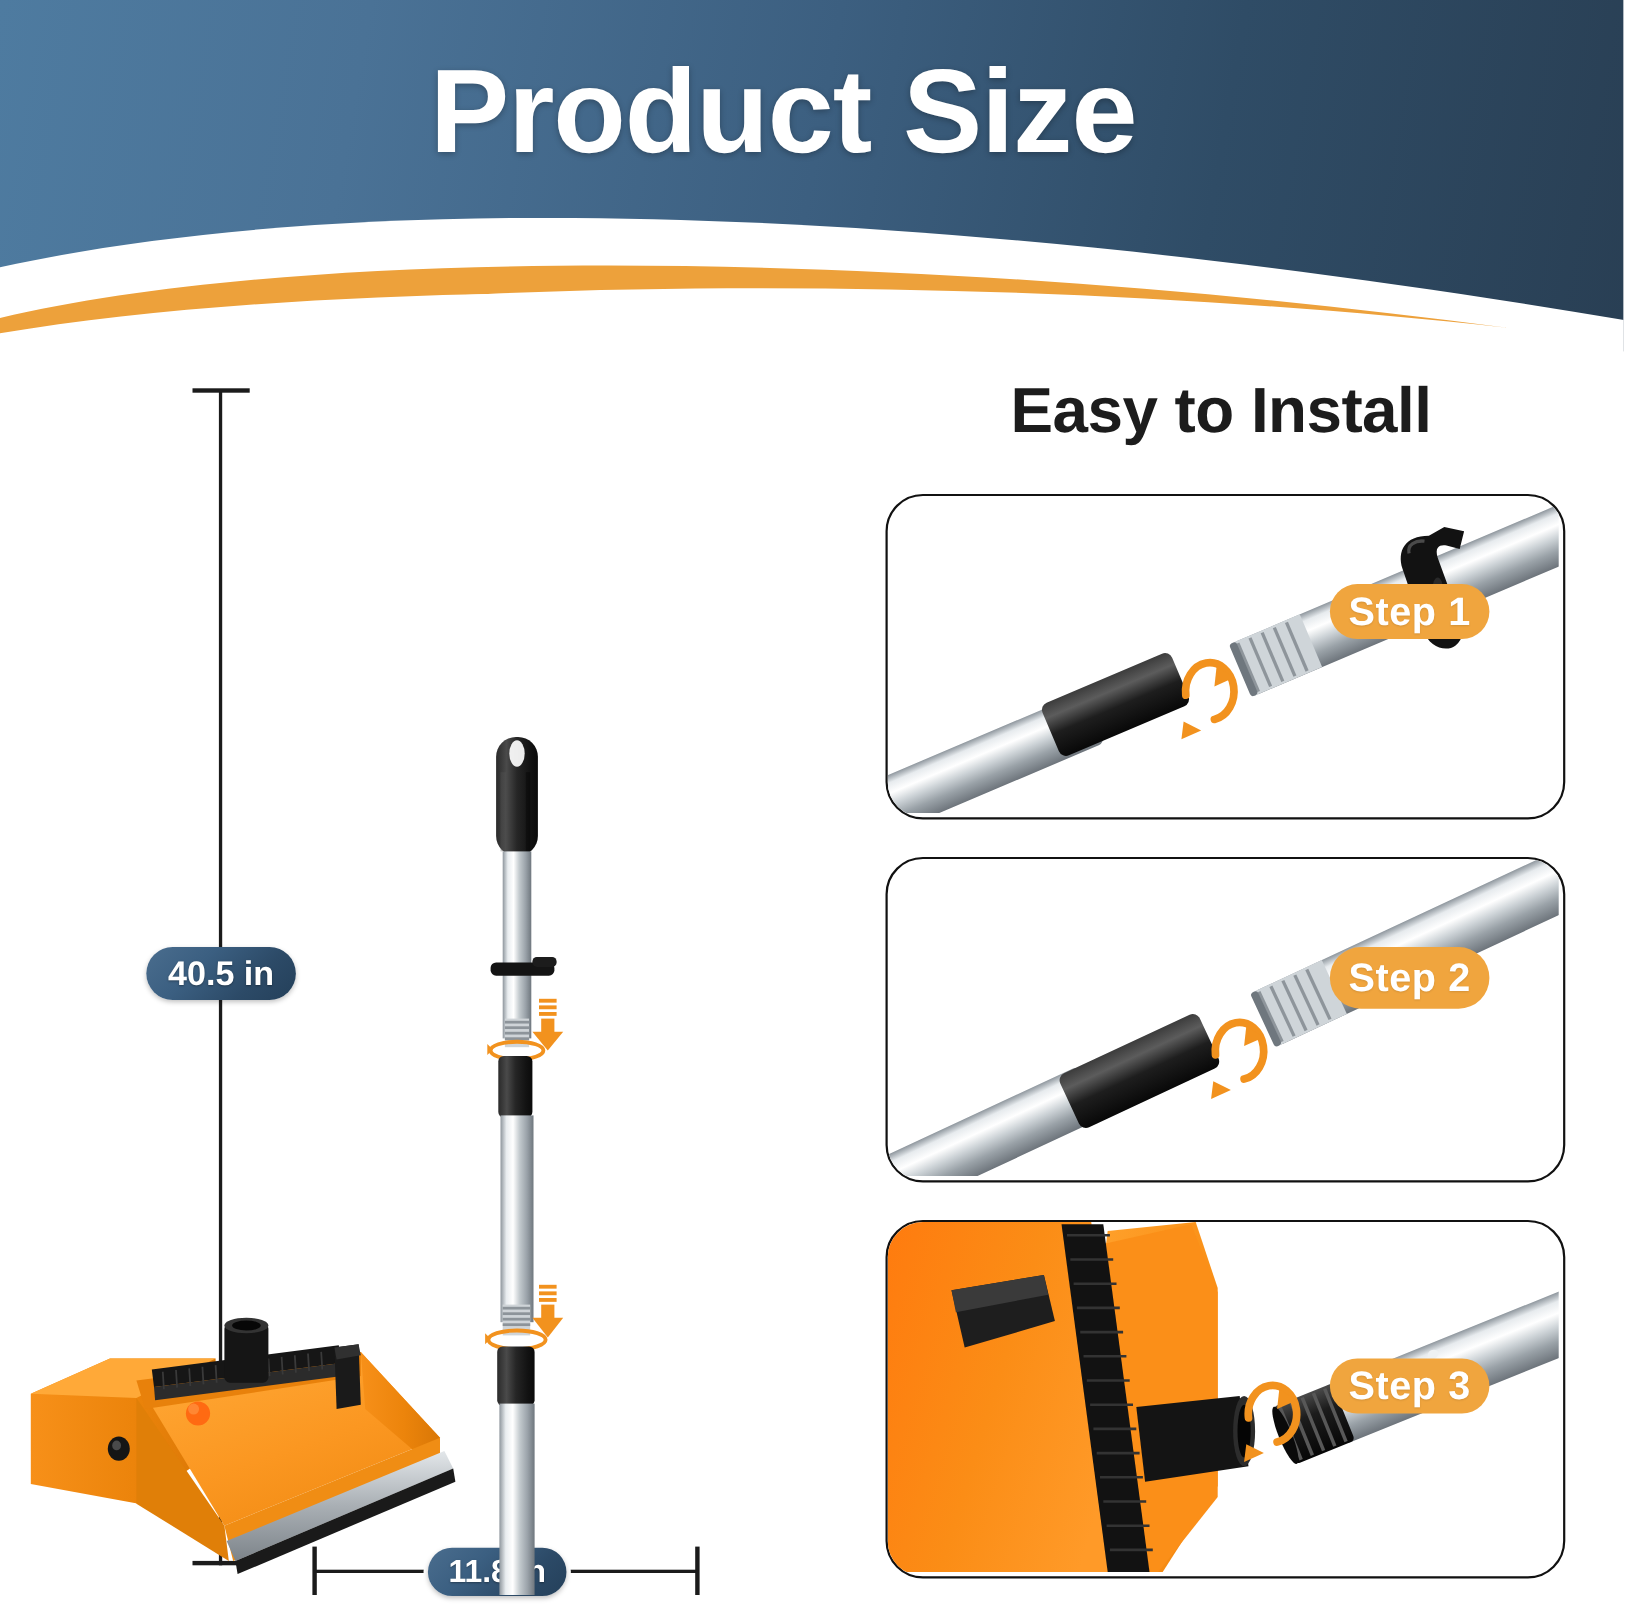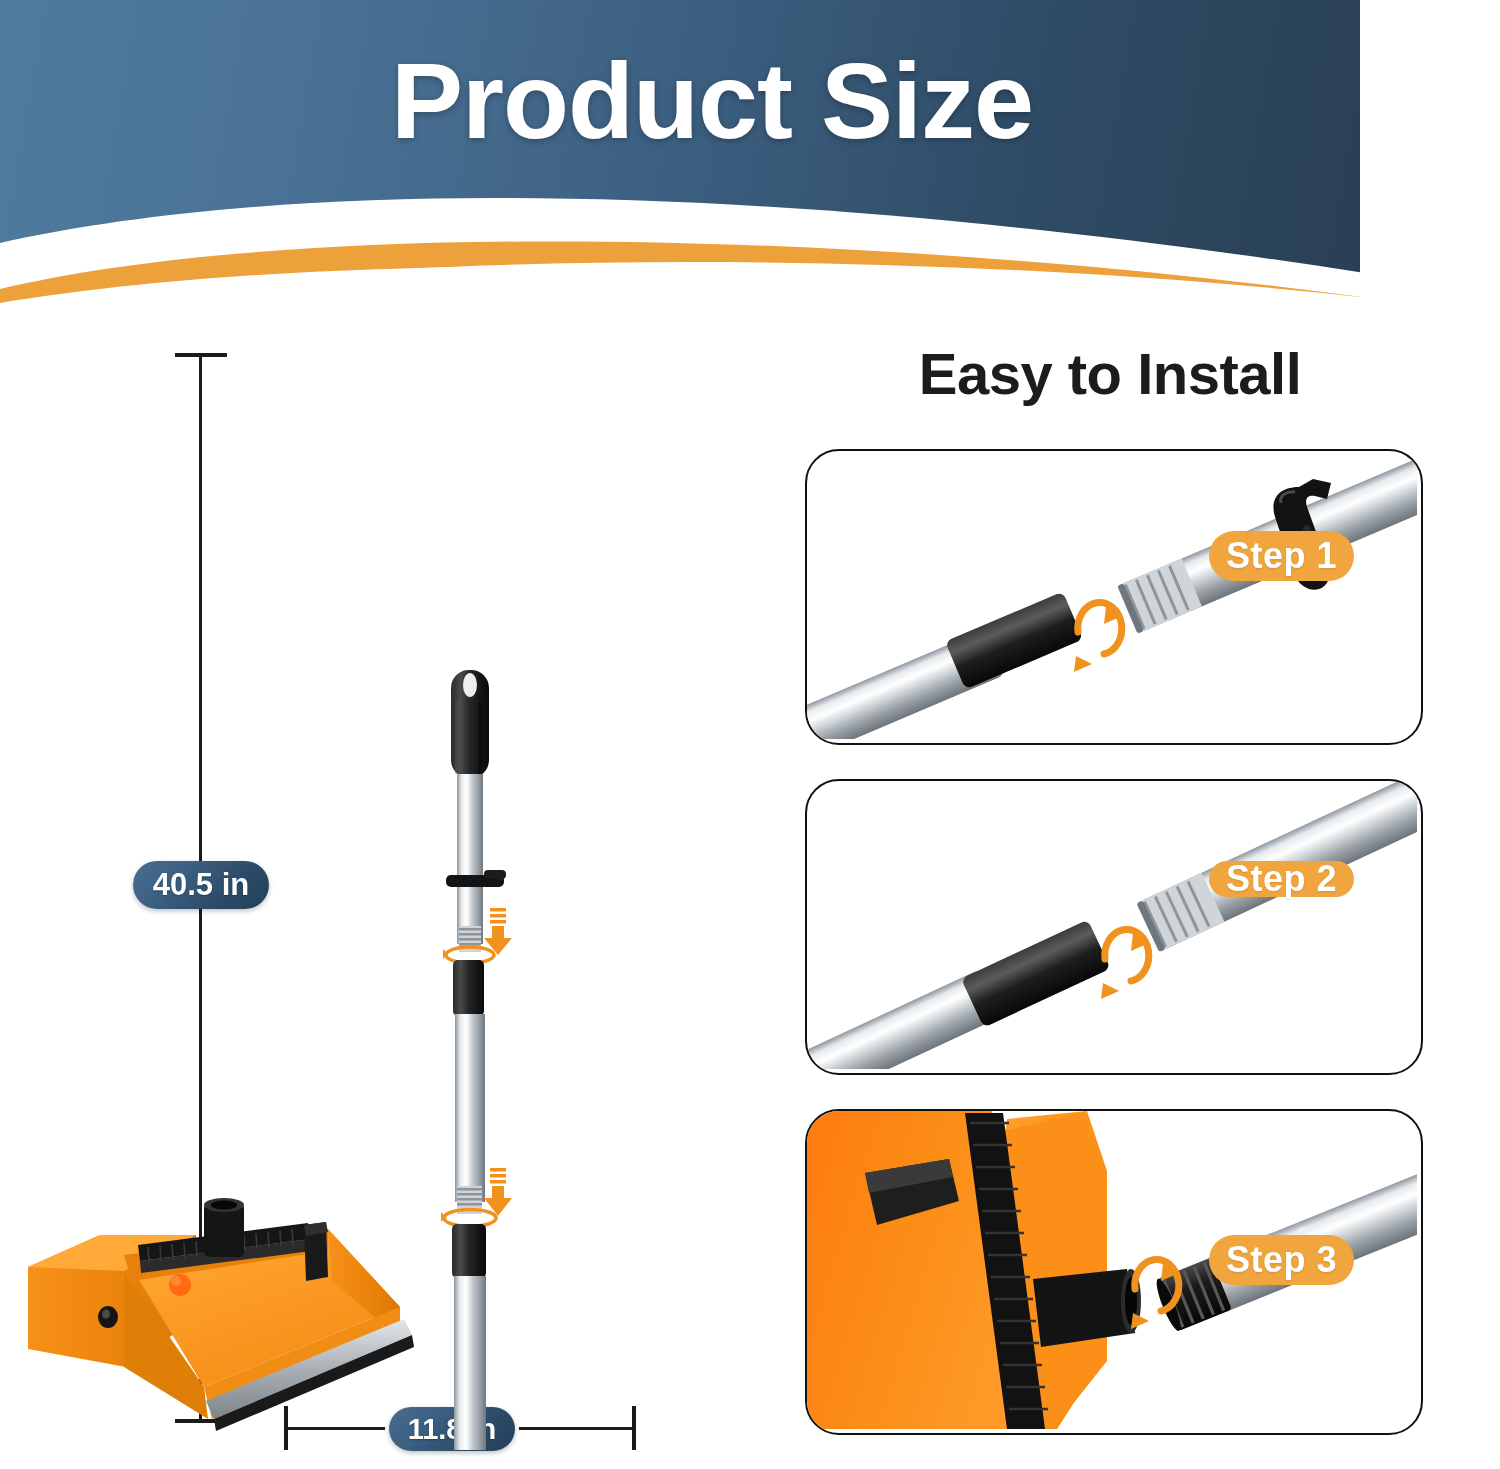--- a/index.html
+++ b/index.html
@@ -6,21 +6,21 @@
   body{
     width:1500px;height:1469px;
     background:#ffffff;
     font-family:"Liberation Sans", sans-serif;
     overflow:hidden;
     position:relative;
   }
 
   
   #header-banner{
-    position:absolute;left:0;top:0;width:1360px;height:320px;
+    position:absolute;left:0;top:0;width:1476px;height:320px;
     overflow:hidden;
     text-decoration:underline;
   }
   #header-gradient{
     position:absolute;inset:0;
     background:linear-gradient(100deg,#4e7ba0 0%,#4a7296 22%,#3c5f80 50%,#2f4c66 74%,#293f54 100%);
   }
   #header-svg{position:absolute;left:0;top:0;}
   #page-title{
     position:absolute;left:0;top:42px;width:1500px;
@@ -95,21 +95,21 @@
     display:flex;align-items:center;justify-content:center;
     background:#f0a53e;
     color:#ffffff;
     border-radius:999px;
     font-size:36px;font-weight:700;
     letter-spacing:0.5px;
     white-space:nowrap;
     text-shadow:0 1px 2px rgba(0,0,0,.12);
   }
   #step-badge-1{left:449px;top:219px;width:145px;height:50px;text-align:center;}
-  #step-badge-2{left:449px;top:549px;width:145px;height:36px;}
+  #step-badge-2{left:449px;top:549px;width:145px;height:56px;}
   #step-badge-3{left:449px;top:909px;width:145px;height:50px;margin-top:14px;}
 
   svg{display:block;}
 </style>
 </head>
 <body>
 
 <div id="header-banner">
   <div id="header-gradient"></div>
 

